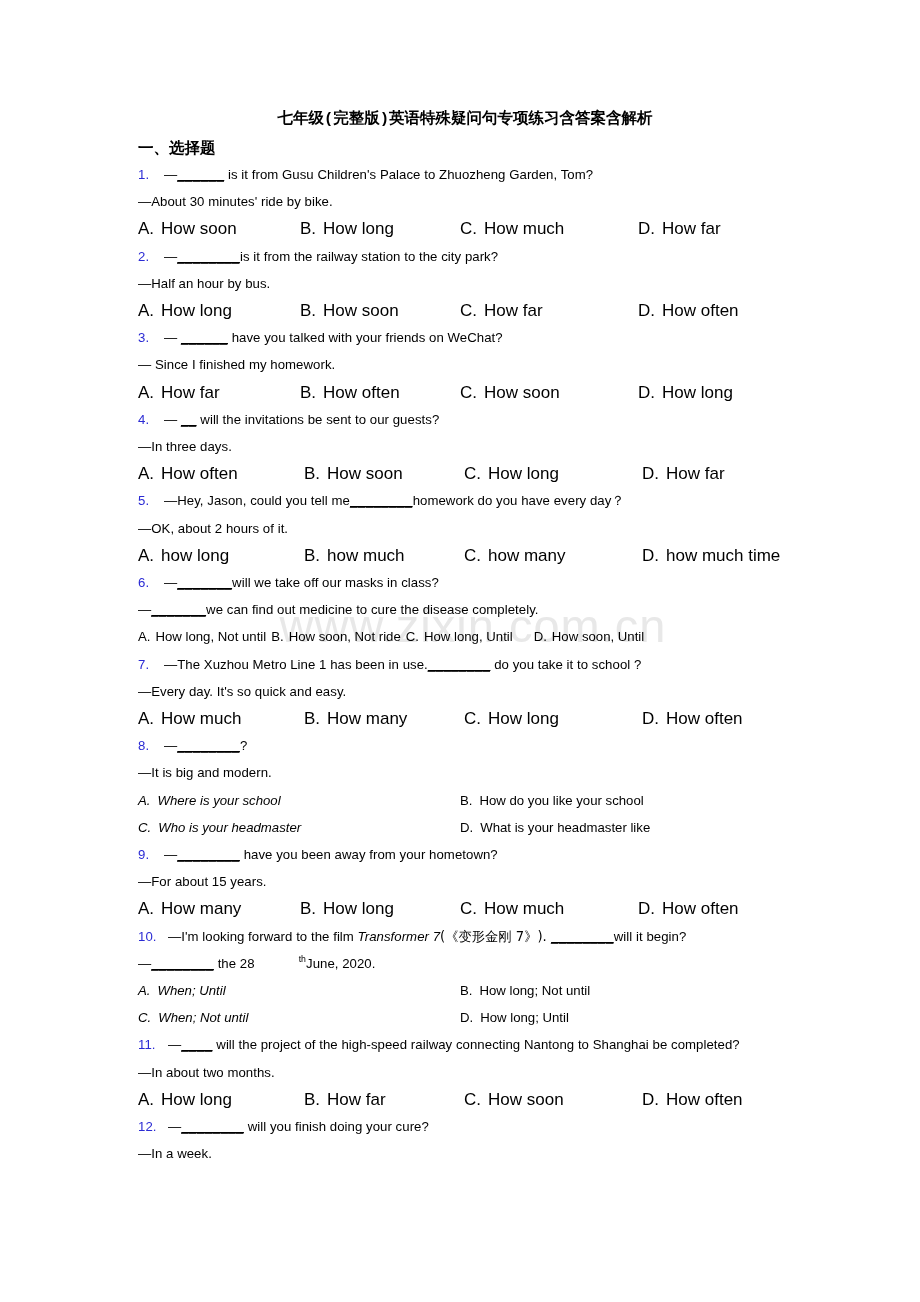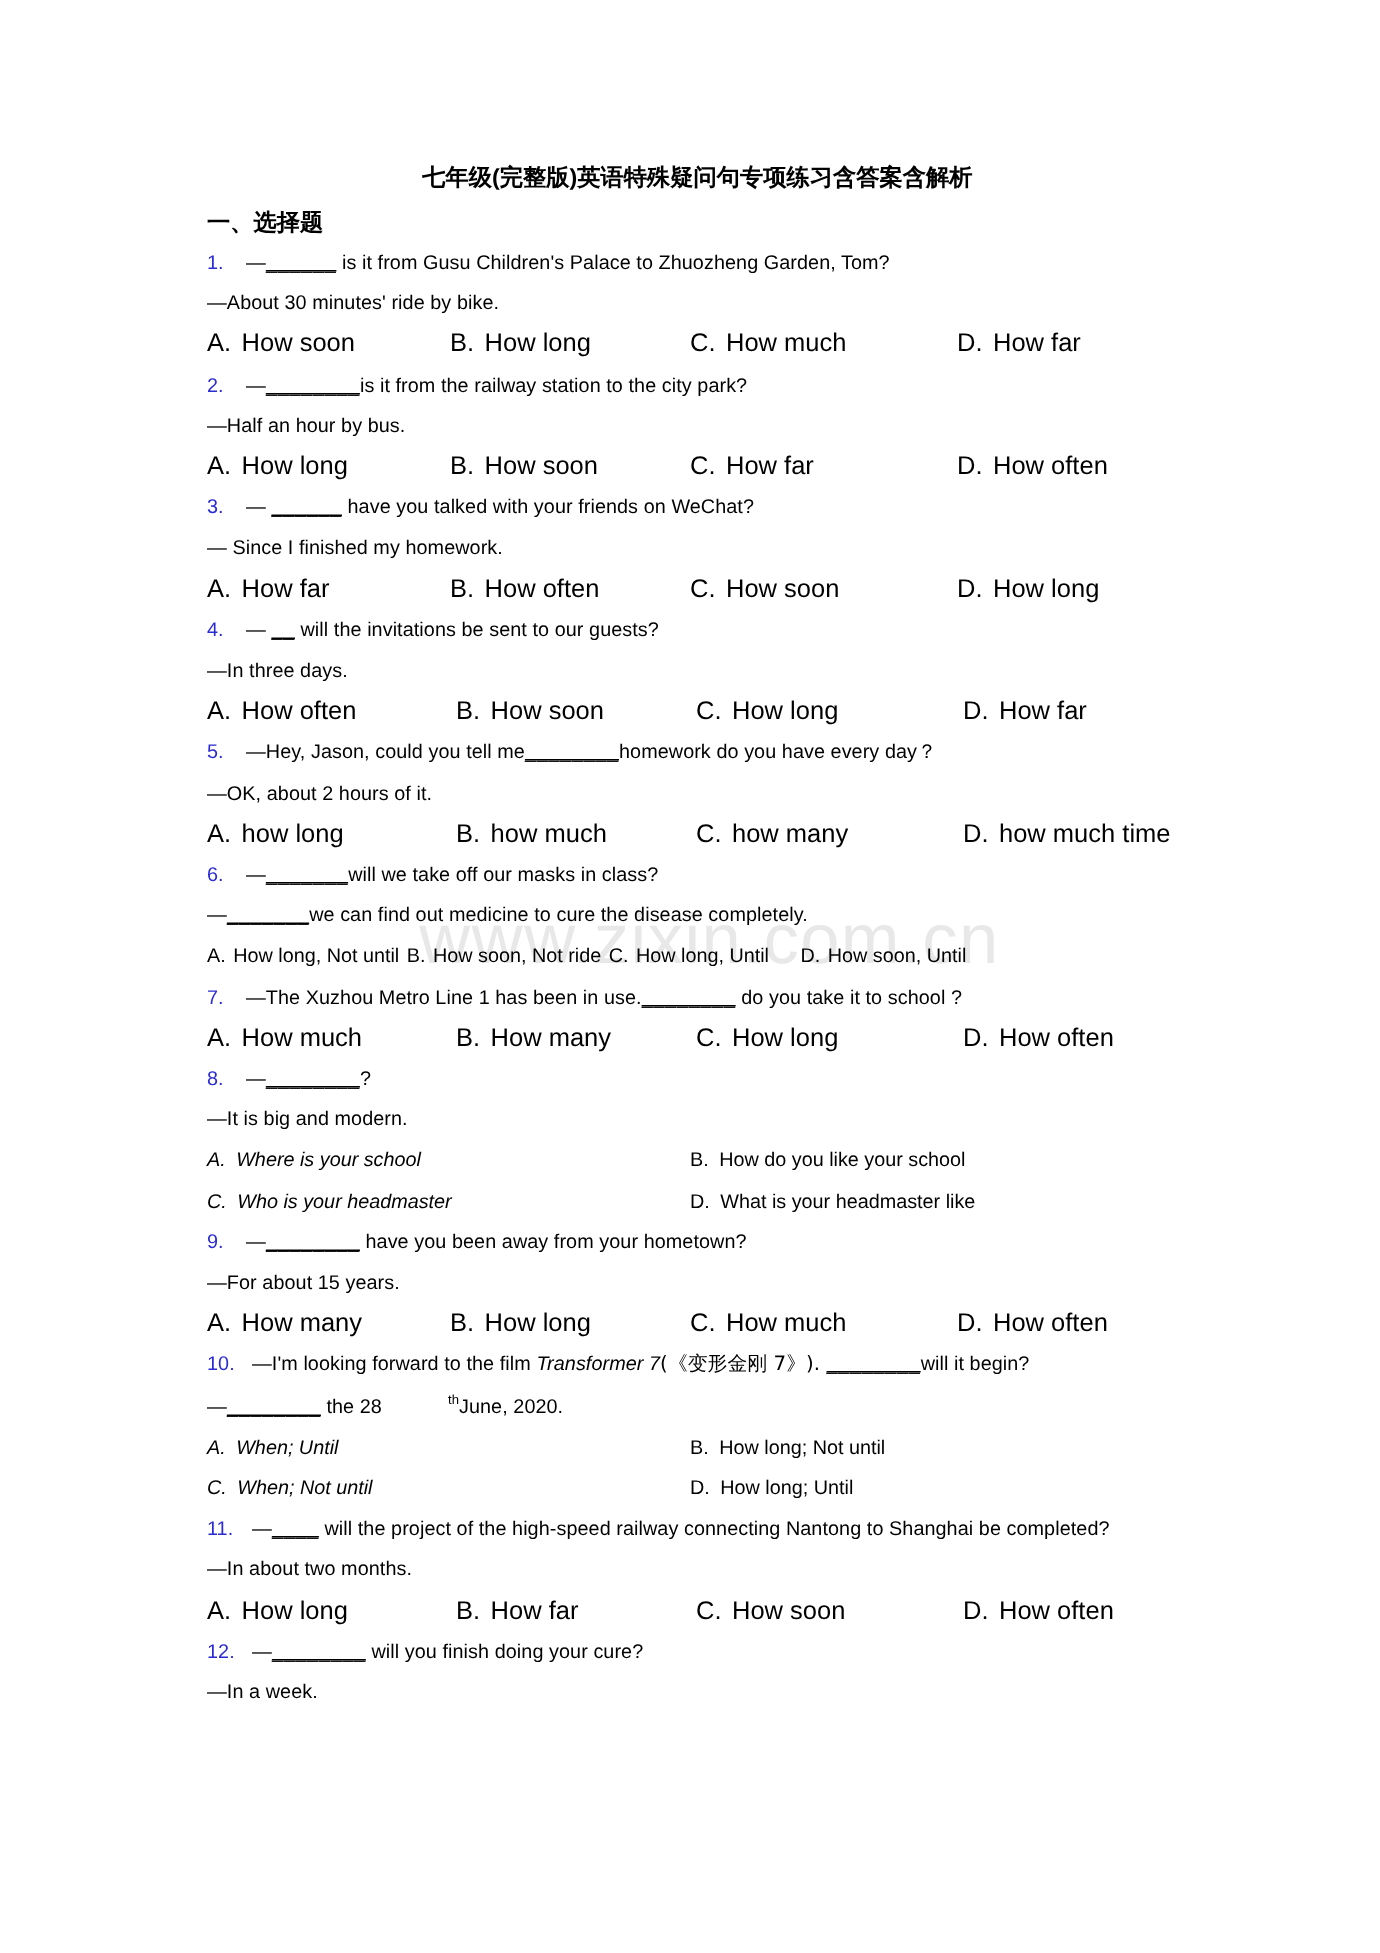--- a/index.html
+++ b/index.html
@@ -46,21 +46,21 @@
   .content {
     position: absolute;
     left: 138px;
     top: 108px;
     width: 654px;
     z-index: 2;
   }
 
   .doc-title {
     text-align: center;
-    font-family: Liberation Sans, sans-serif;
+    font-family: Liberation Mono, monospace;
     font-size: 15.5px;
     font-weight: 700;
     line-height: 22px;
     letter-spacing: 0px;
     margin: 0 0 6px 0;
     white-space: nowrap;
   }
 
   .section-head {
     font-family: "DejaVu Sans", sans-serif;
@@ -209,20 +209,21 @@
     <div class="q">
       <div class="line"><span class="qnum qnum-1">6.</span><span>—</span><span class="blank">_______</span><span>will we take off our masks in class?</span></div>
       <div class="line"><span>—</span><span class="blank">_______</span><span>we can find out medicine to cure the disease completely.</span></div>
       <div class="opts-flow">
         <span><span class="olab">A.</span><span>How long, Not until</span></span><span><span class="olab">B.</span><span>How soon, Not ride</span></span><span><span class="olab">C.</span><span>How long, Until</span></span><span class="gapD"><span class="olab">D.</span><span>How soon, Until</span></span>
       </div>
     </div>
 
     <div class="q">
       <div class="line"><span class="qnum qnum-1">7.</span><span>—The Xuzhou Metro Line 1 has been in use.</span><span class="blank">________</span><span> do you take it to school ?</span></div>
+      <div class="line">—Every day. It's so quick and easy.</div>
       <div class="opts4 indent">
         <span class="oA"><span class="olab">A.</span><span>How much</span></span>
         <span class="oB"><span class="olab">B.</span><span>How many</span></span>
         <span class="oC"><span class="olab">C.</span><span>How long</span></span>
         <span class="oD"><span class="olab">D.</span><span>How often</span></span>
       </div>
     </div>
 
     <div class="q">
       <div class="line"><span class="qnum qnum-1">8.</span><span>—</span><span class="blank">________</span><span>?</span></div>

